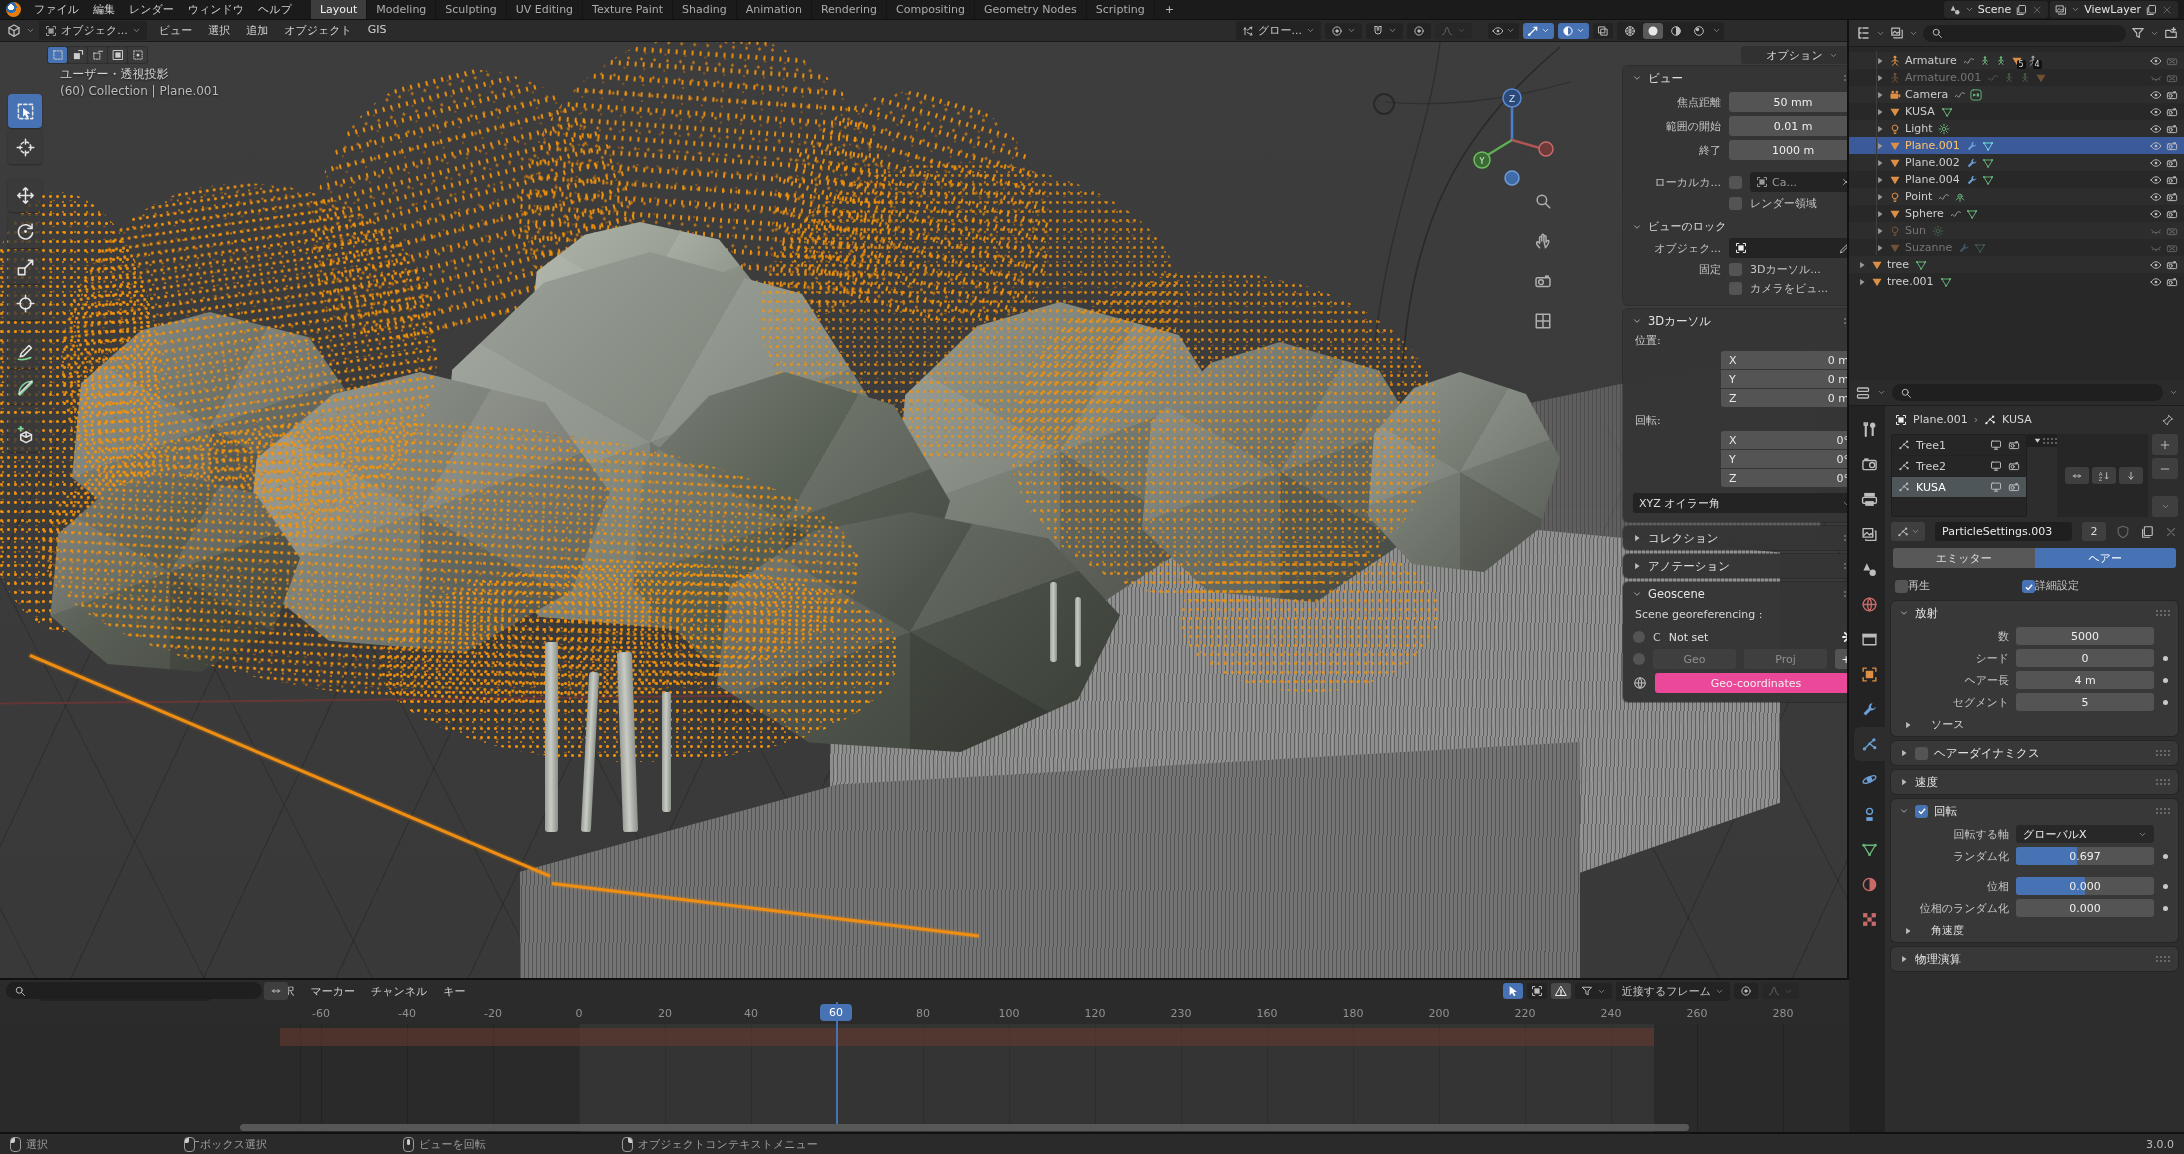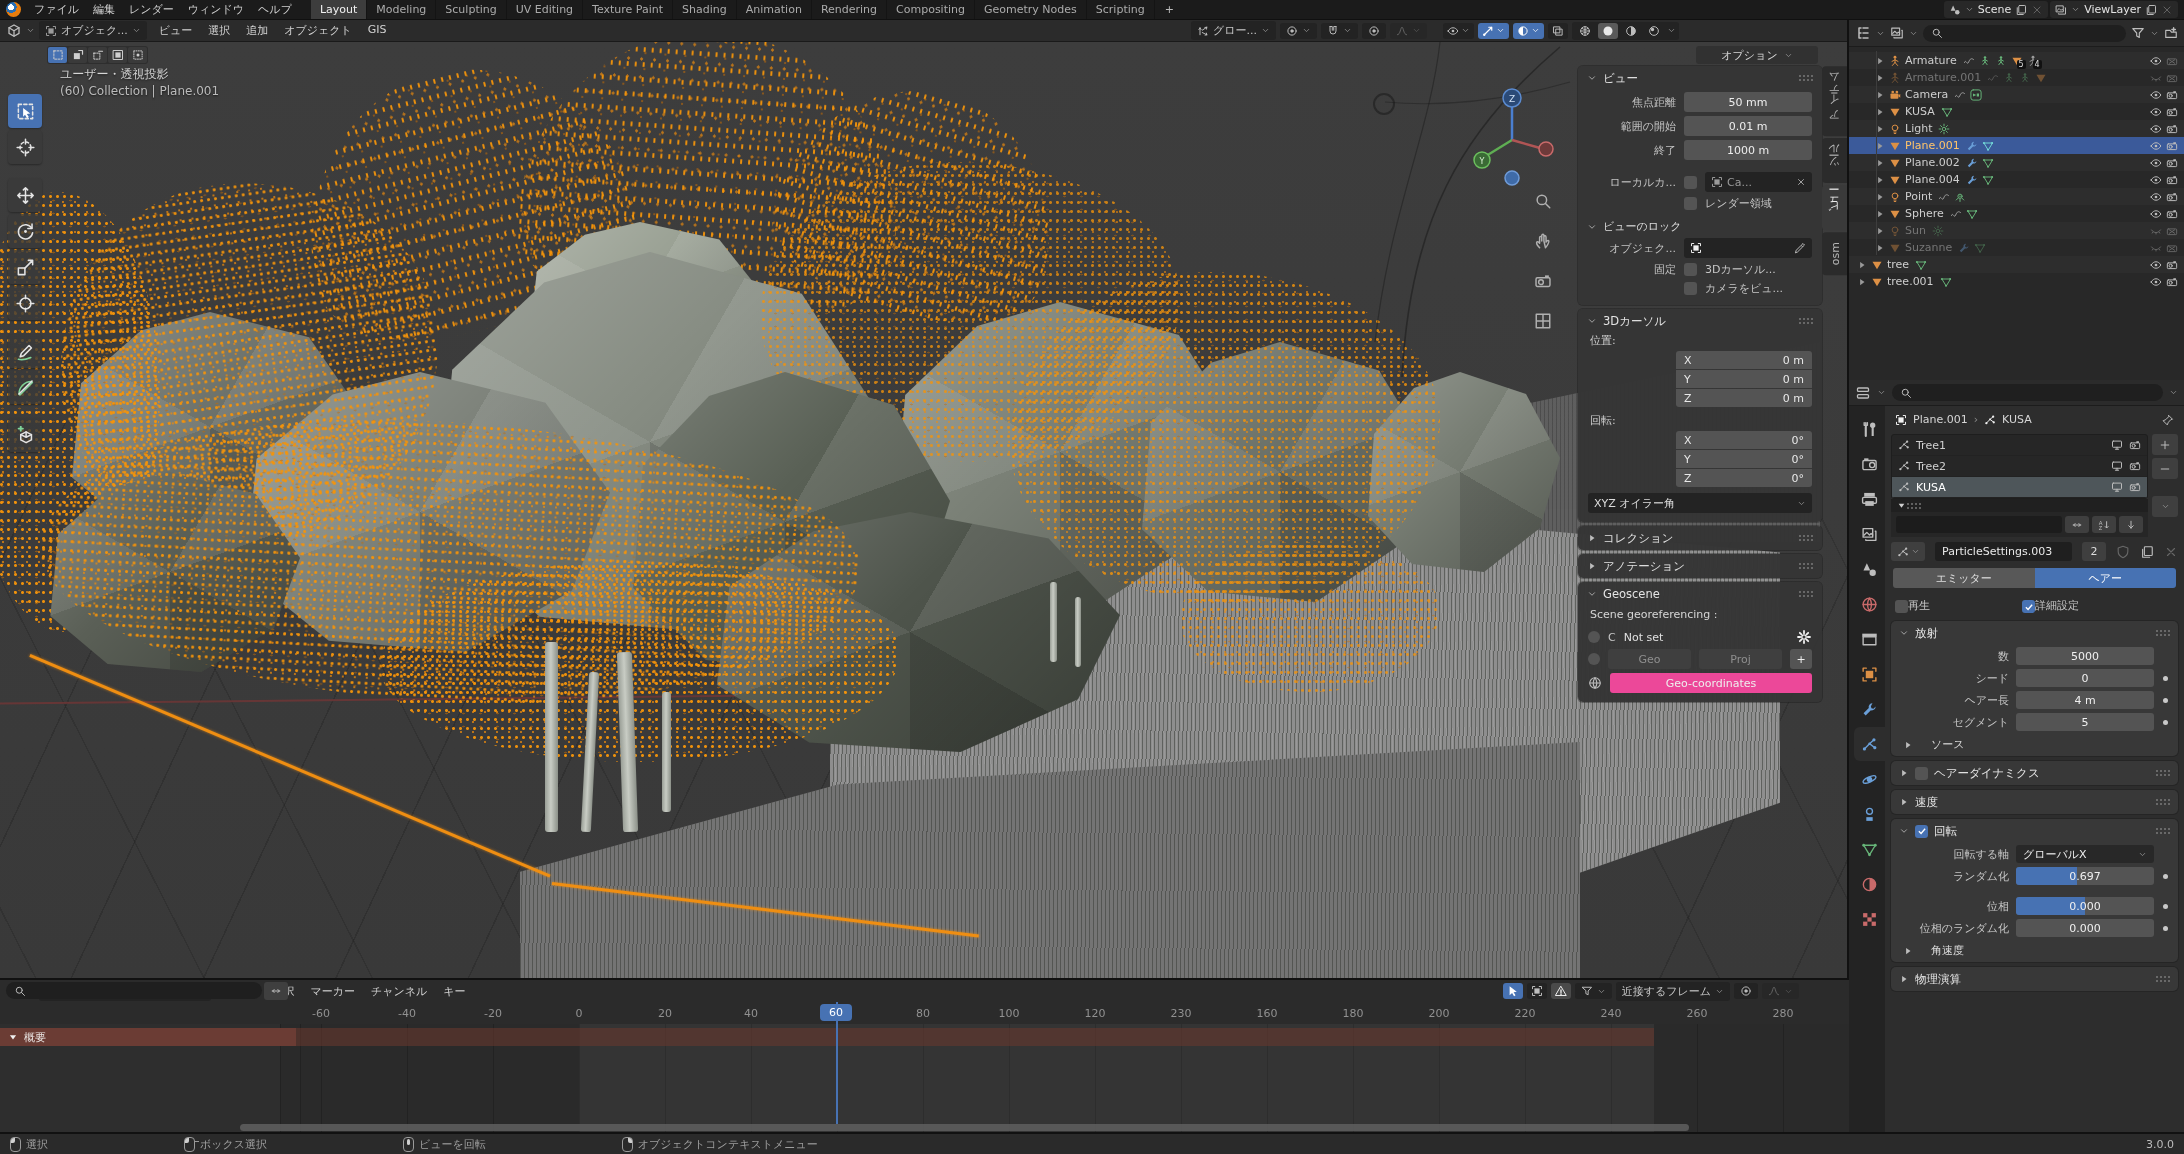--- a/index.html
+++ b/index.html
@@ -18,21 +18,21 @@
   .blogo{width:15px;height:15px;border-radius:50%;background:radial-gradient(circle at 34% 36%,#fff 0 3px,#2a6fb4 3px 5.5px,#e87d0d 5.5px 100%);margin-right:4px;flex:none}
   .tmenu{padding:2px 7px;border-radius:3px;color:#cfcfcf;white-space:nowrap;cursor:default}
   .ws-tabs{display:flex;align-items:center;margin-left:10px;height:100%;}
   .ws-tab{padding:3px 9px;height:100%;box-sizing:border-box;display:flex;align-items:center;color:#ababab;border-right:1px solid #141414;white-space:nowrap}
   .ws-tab.active{background:#3d3d3d;color:#f1f1f1}
   .ws-add{padding:0 8px;color:#bdbdbd}
   .spacer{flex:1}
   .pill{display:flex;align-items:center;gap:4px;background:#282828;border-radius:3px;padding:2px 5px;white-space:nowrap}
   .pill .name{color:#e3e3e3}
   
-  .viewport{position:absolute;left:0;top:20px;width:1849px;height:958px;}
+  .viewport{position:absolute;left:0;top:20px;width:1849px;height:958px;padding-left:45px;}
   .vp-header{position:absolute;left:0;top:0;right:0;height:22px;background:#2b2b2b;display:flex;align-items:center;gap:4px;padding:0 6px;box-sizing:border-box;border-bottom:1px solid #1a1a1a;}
   .hmenu{padding:2px 8px;border-radius:3px;color:#d2d2d2;white-space:nowrap}
   .hpill{display:flex;align-items:center;gap:4px;background:#232323;border-radius:3px;padding:2px 6px;white-space:nowrap}
   .toggle{display:flex;align-items:center;gap:2px;background:#232323;border-radius:3px;padding:2px 4px}
   .toggle.on{background:#4772b3}.toggle.on .ic{color:#fff}
   .shadegrp{display:flex;align-items:center;background:#232323;border-radius:3px;padding:1px 3px;gap:3px}
   .canvas{position:absolute;left:0;top:22px;right:0;bottom:0;background:linear-gradient(#3d3d3d,#393939);overflow:hidden;}
   
   .grid{position:absolute;left:-200px;right:-200px;top:380px;bottom:-200px;
     background-image:repeating-linear-gradient(115deg,rgba(22,22,22,.25) 0 1.5px,transparent 1.5px 120px),
@@ -1677,21 +1677,21 @@
             </span>
           <span>KUSA</span>
           <span class="spacer"></span>
           <span class="ic s12">
               <svg viewBox="0 0 16 16" fill="none" stroke="currentColor" stroke-width="1.3" stroke-linecap="round" stroke-linejoin="round">
                 <path d="M9 2l5 5-2.2.5L8.5 11 7 14.5 1.5 9 5 7.5 8.5 4z"></path>
               </svg>
             </span>
         </div>
         <div class="plistwrap">
-          <div style="flex:1;display:flex;flex-direction:column">
+          <div style="flex:1;display:flex;">
             <div class="plist" id="psys-list">
                 <div class="prow">
                   <span class="ic s12">
                     <svg viewBox="0 0 16 16" fill="none" stroke="currentColor" stroke-width="1.3" stroke-linecap="round" stroke-linejoin="round">
                       <circle cx="3.2" cy="12.2" r="1.5" fill="currentColor" stroke="none"></circle>
                       <circle cx="12.2" cy="3.6" r="1.5" fill="currentColor" stroke="none"></circle>
                       <circle cx="13" cy="11" r="1.5" fill="currentColor" stroke="none"></circle>
                       <path d="M3.2 12.2L8 7.2M12.2 3.6L8 7.2M13 11L8 7.2"></path>
                       <circle cx="8" cy="7.2" r="1.1" fill="currentColor" stroke="none"></circle>
                     </svg>
@@ -2179,30 +2179,20 @@
             <svg viewBox="0 0 16 16" fill="none" stroke="currentColor" stroke-width="1.3" stroke-linecap="round" stroke-linejoin="round">
               <path d="M3.5 8h9M3.5 8l2-2M3.5 8l2 2M12.5 8l-2-2M12.5 8l-2 2"></path>
             </svg>
           </span>
         </div>
     </div>
     <div class="ds-body">
       <div class="keysbg"></div>
       <div class="inrange"></div>
       <div class="sumband"></div>
-      <div class="chancol">
-        <div class="sumrow">
-          <span class="ic s10 c-white">
-              <svg viewBox="0 0 16 16">
-                <path d="M3 5h10l-5 7z" fill="currentColor"></path>
-              </svg>
-            </span>
-          <span>概要</span>
-        </div>
-      </div>
       <div class="hscroll"></div>
     </div>
     <div class="playline"></div>
     <div class="fbadge">
         <span>60</span>
       </div>
   </div>
 
   <div class="status">
     <span id="hints" style="display:flex;gap:8px;align-items:center">

